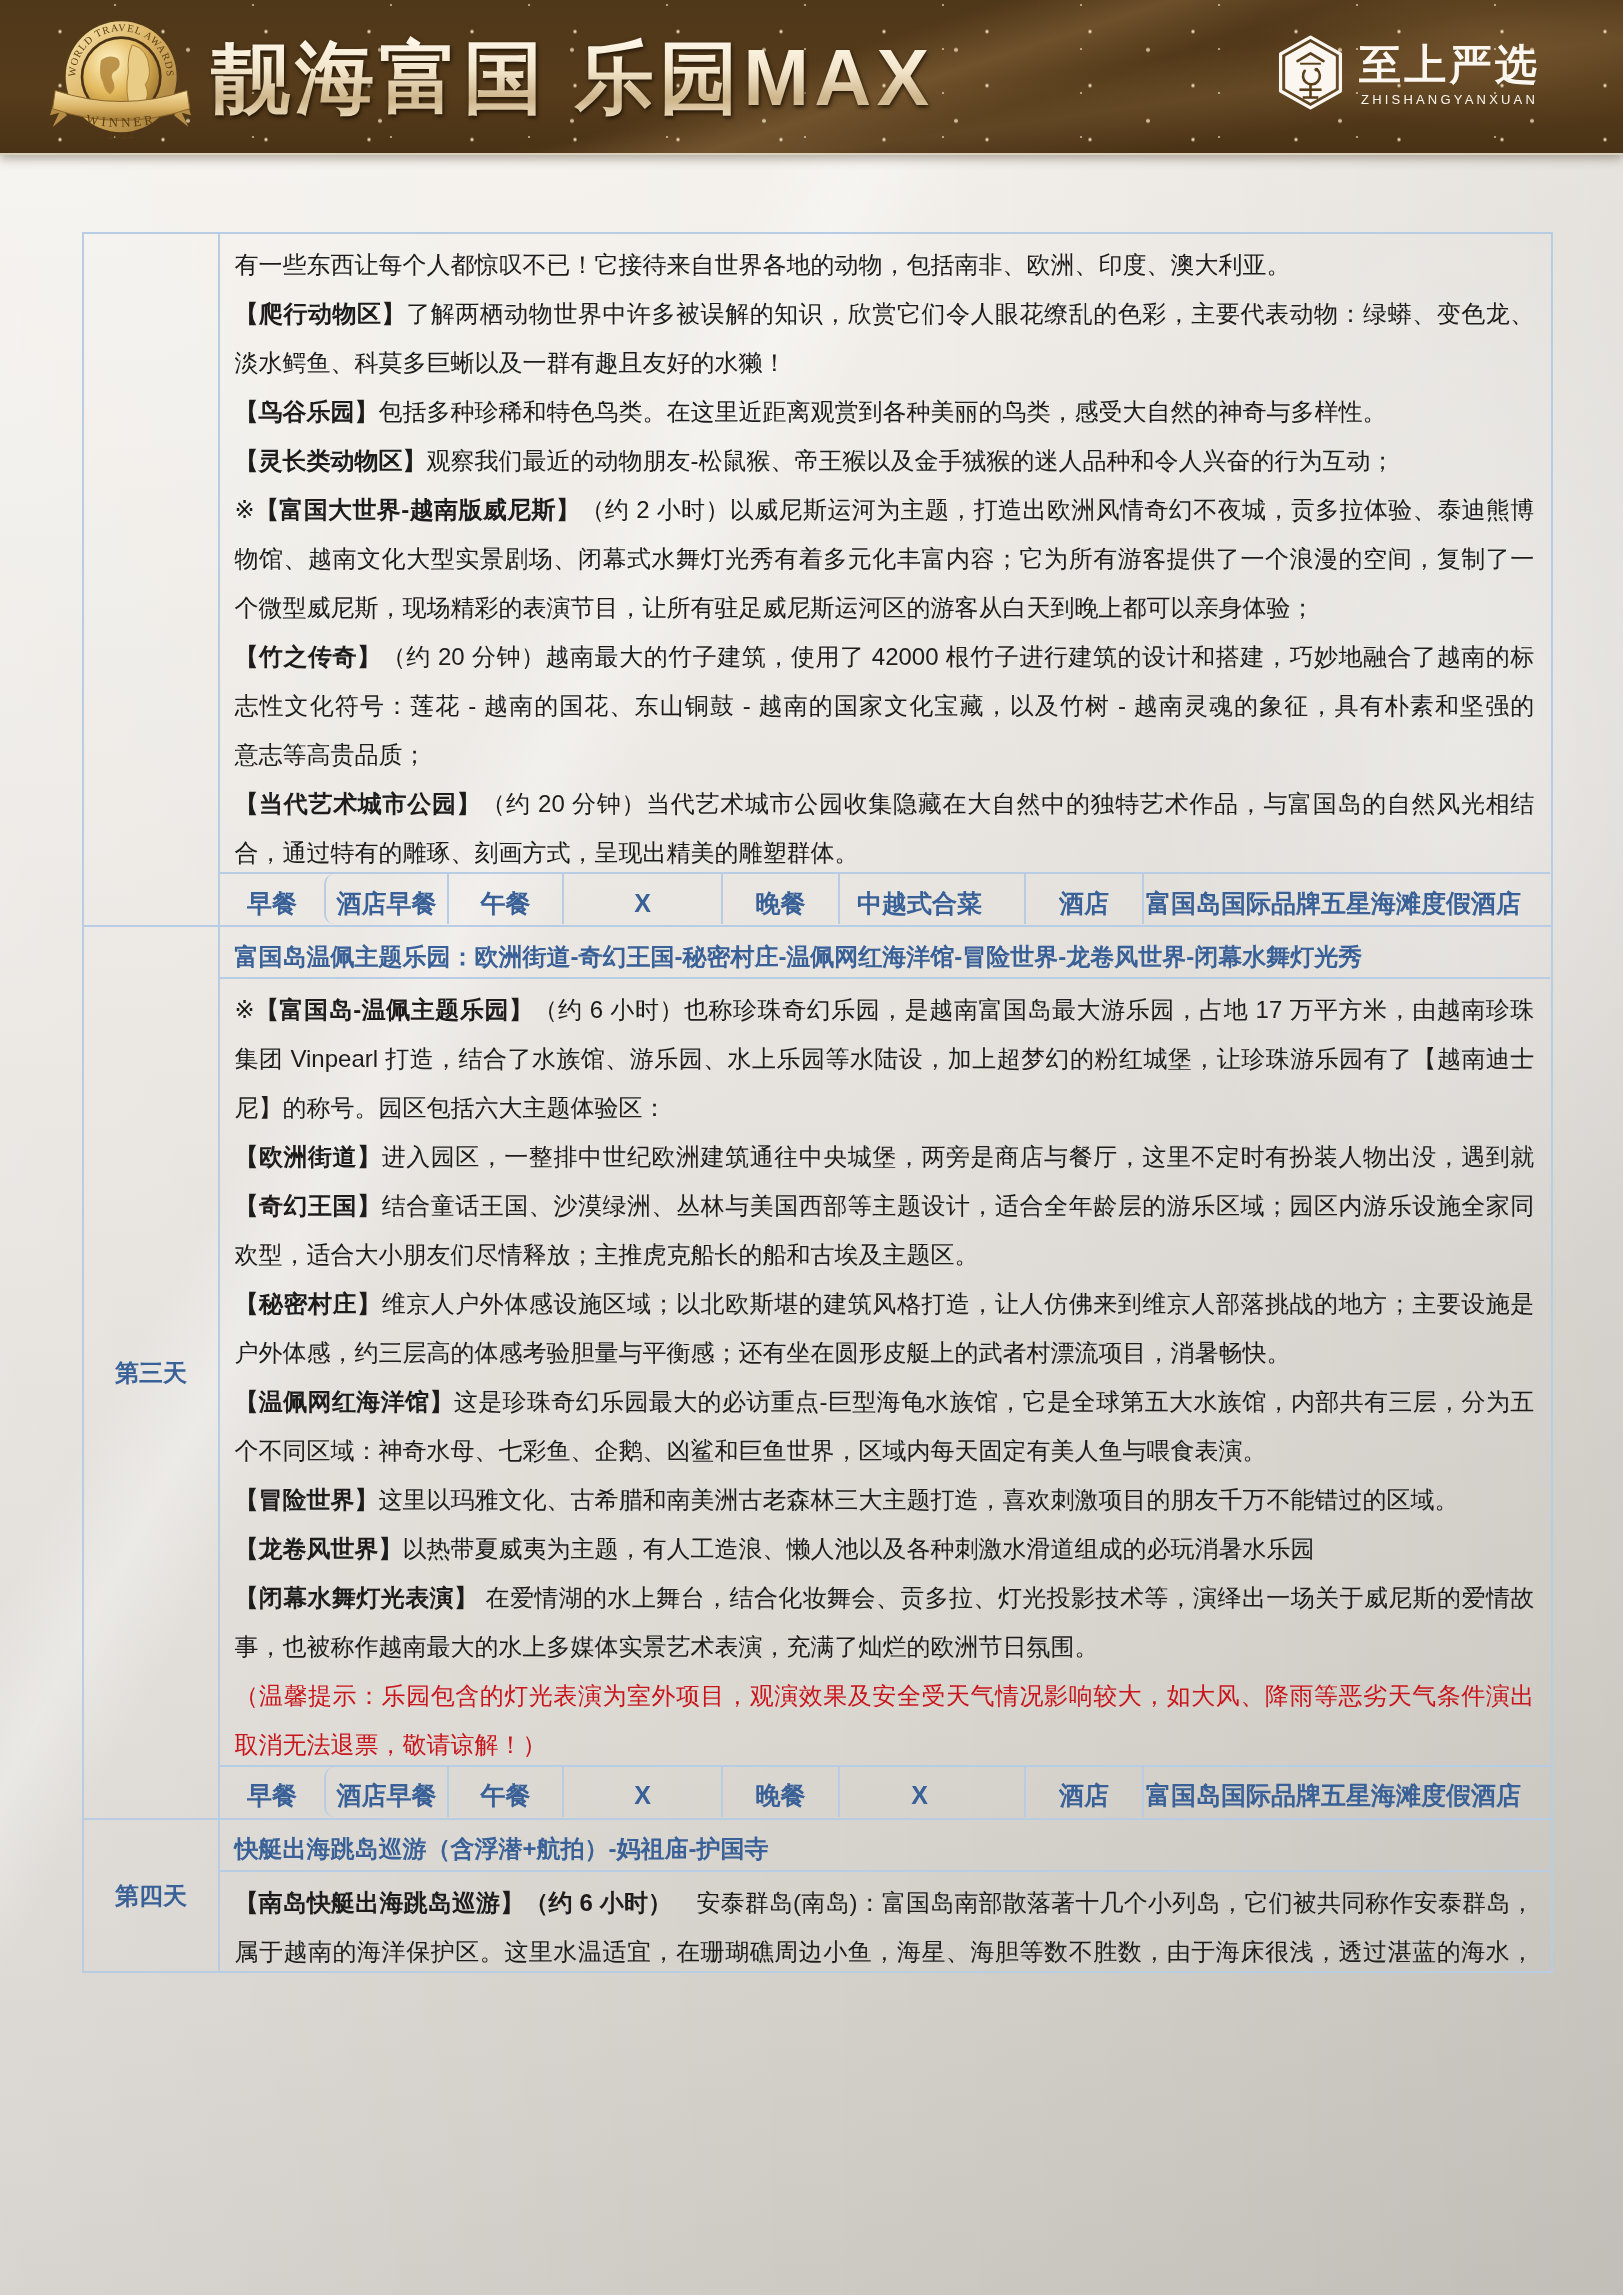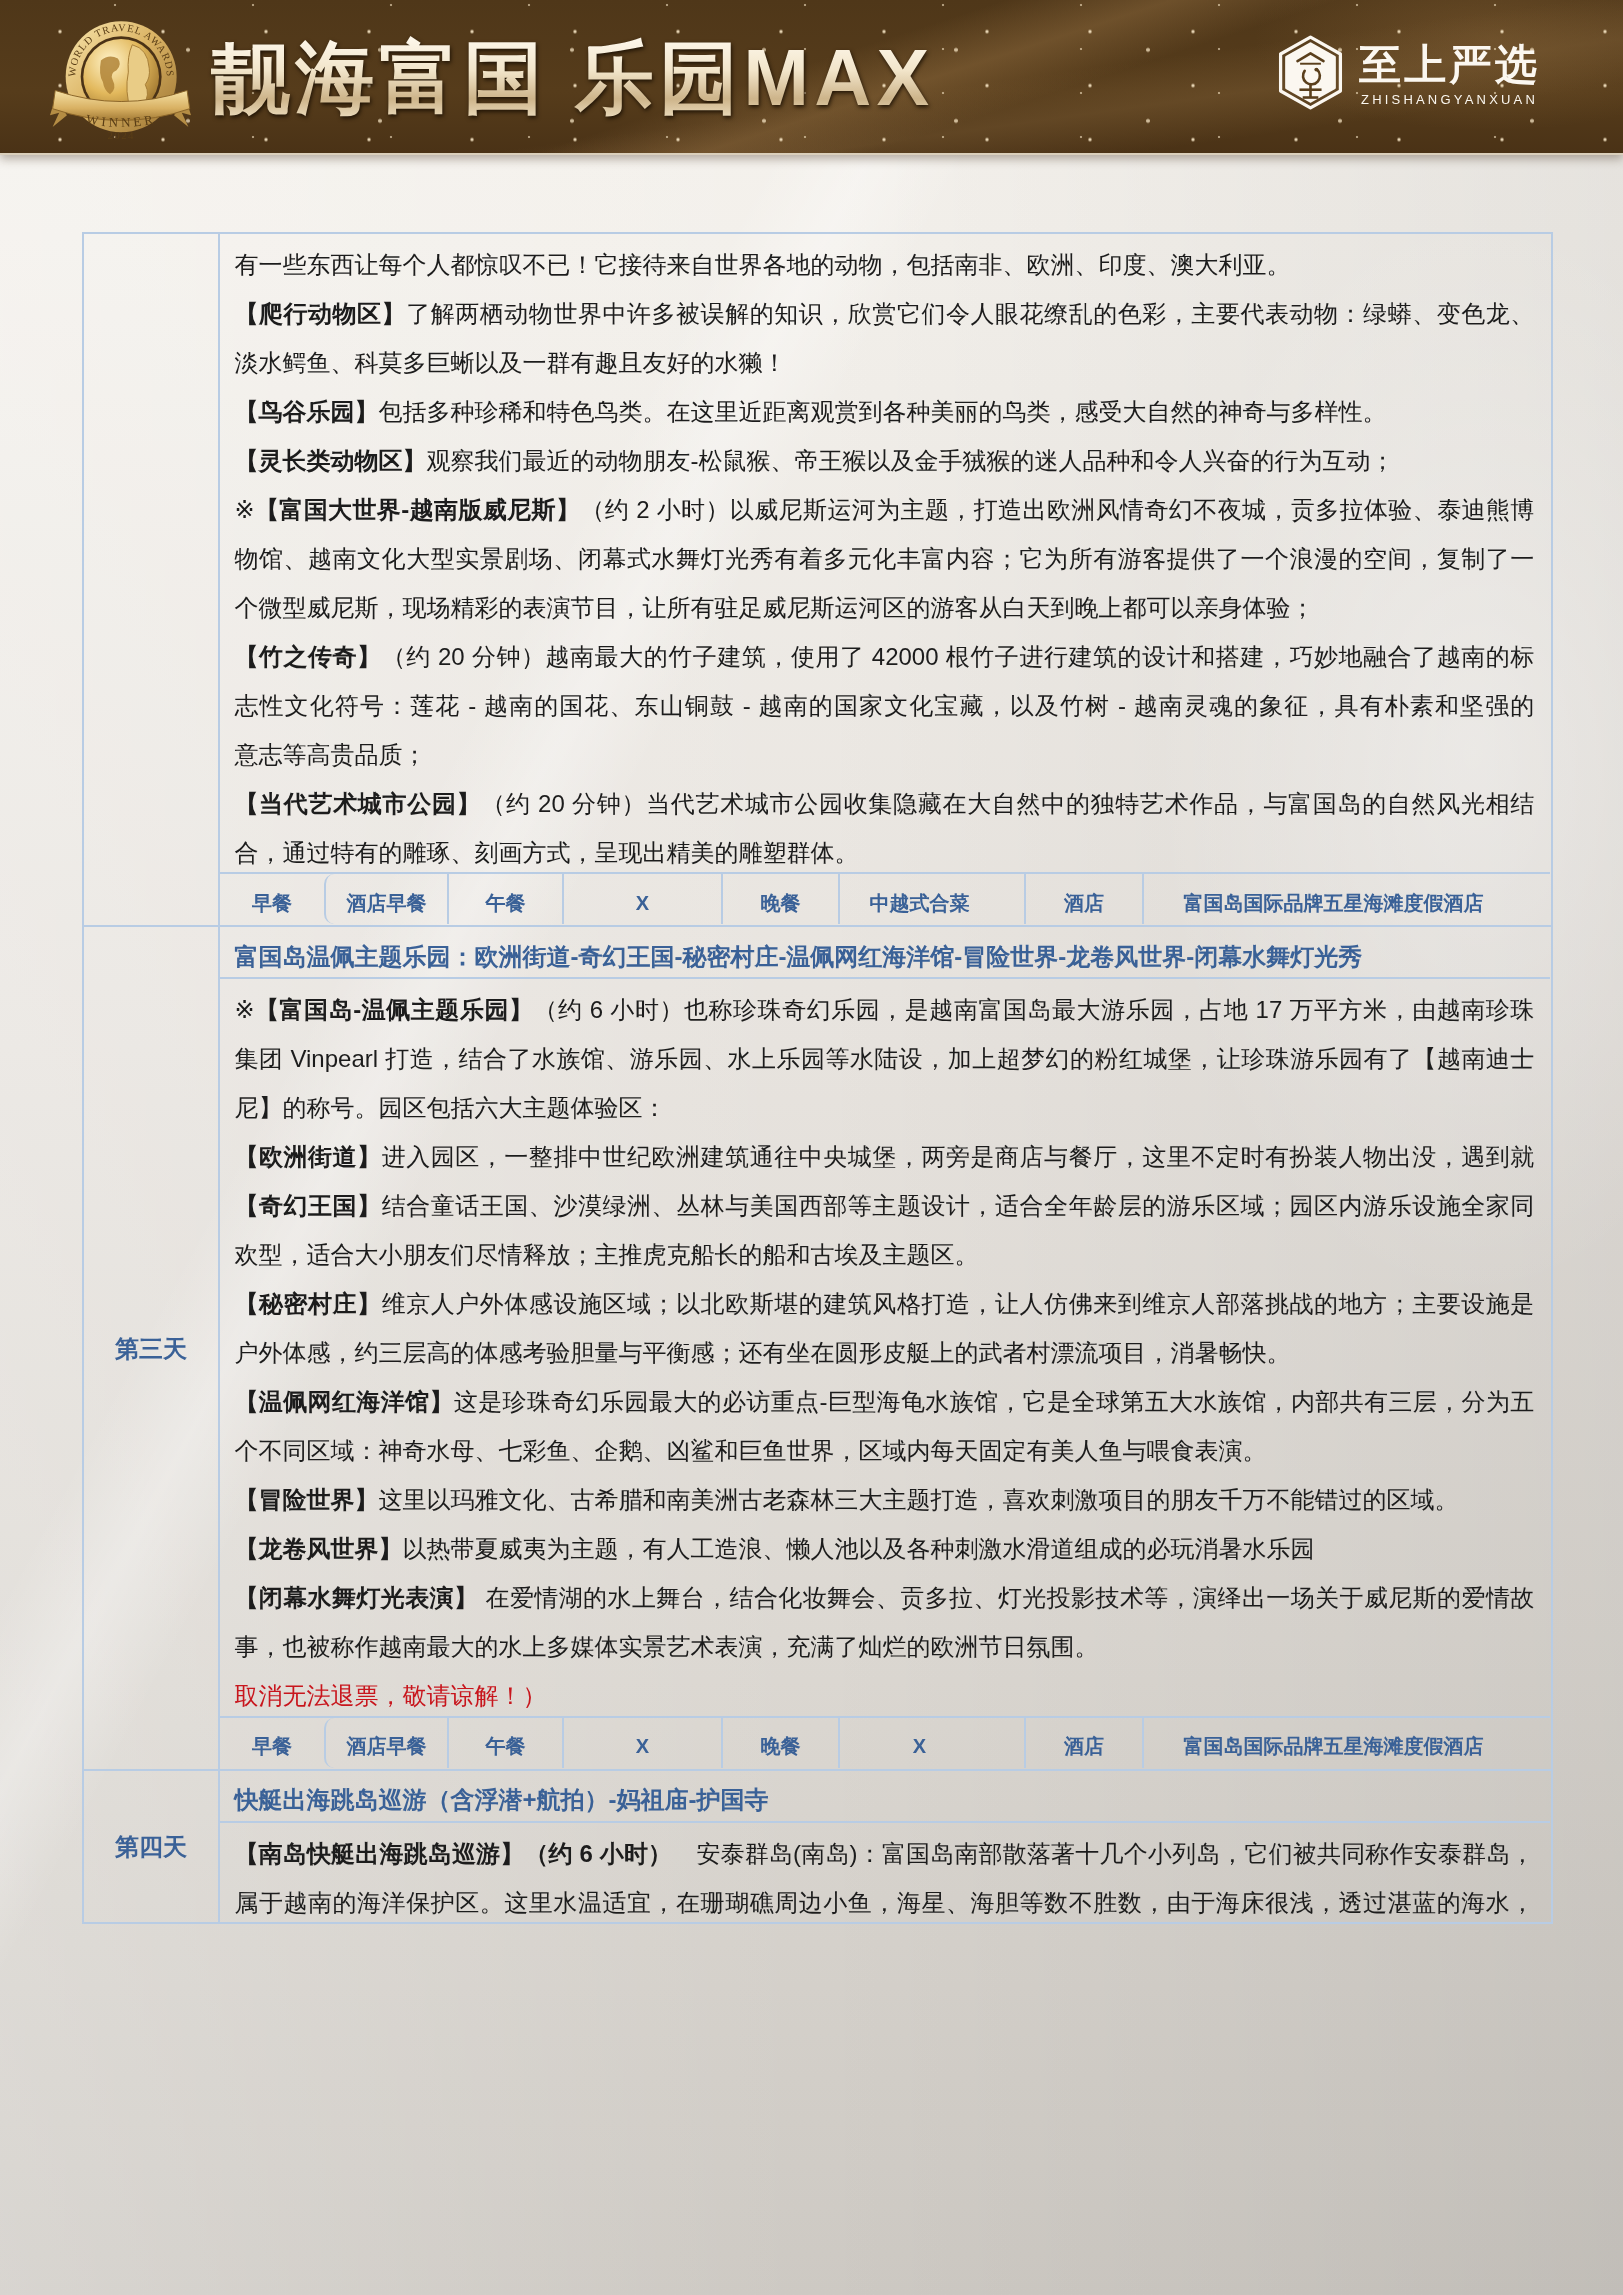--- a/index.html
+++ b/index.html
@@ -76,21 +76,21 @@
     font-size:24px;color:var(--ink);white-space:nowrap;
     text-align:justify;text-align-last:justify;text-justify:inter-character;
   }
   .line.last{text-align-last:left;}
   .para.warning .line{color:var(--red);}
   .b{font-weight:700;}
   .meal-row{display:flex;border-top:2.6px solid var(--border);height:53px;box-sizing:border-box;}
   .meal-cell{
     height:50px;box-sizing:border-box;padding-top:7.9px;border-left:2.6px solid var(--border);
     display:flex;align-items:center;justify-content:center;
-    color:var(--blue);font-weight:700;font-size:20px;white-space:nowrap;
+    color:var(--blue);font-weight:700;font-size:25px;white-space:nowrap;
   }
   .c0{width:104px;border-left:none;}
   .c1{width:123px;border-radius:10px;} .c2{width:115px;} .c3{width:159px;}
   .c4{width:117px;} .c5{width:161px;} .c6{width:118px;margin-left:25px;} .c7{width:381px;}
 </style>
 </head>
 <body>
 
 <div class="page">
 
@@ -228,20 +228,21 @@
               <div class="line last"><span class="b">【冒险世界】</span><span>这里以玛雅文化、古希腊和南美洲古老森林三大主题打造，喜欢刺激项目的朋友千万不能错过的区域。</span></div>
             </div>
             <div class="para">
               <div class="line last"><span class="b">【龙卷风世界】</span><span>以热带夏威夷为主题，有人工造浪、懒人池以及各种刺激水滑道组成的必玩消暑水乐园</span></div>
             </div>
             <div class="para">
               <div class="line"><span class="b">【闭幕水舞灯光表演】</span><span> 在爱情湖的水上舞台，结合化妆舞会、贡多拉、灯光投影技术等，演绎出一场关于威尼斯的爱情故</span></div>
               <div class="line last"><span>事，也被称作越南最大的水上多媒体实景艺术表演，充满了灿烂的欧洲节日氛围。</span></div>
             </div>
             <div class="para warning">
+              <div class="line"><span>（温馨提示：乐园包含的灯光表演为室外项目，观演效果及安全受天气情况影响较大，如大风、降雨等恶劣天气条件演出</span></div>
               <div class="line last"><span>取消无法退票，敬请谅解！）</span></div>
             </div>
           </div>
           <div class="meal-row">
             <div class="meal-cell c0">早餐</div>
             <div class="meal-cell c1">酒店早餐</div>
             <div class="meal-cell c2">午餐</div>
             <div class="meal-cell c3">X</div>
             <div class="meal-cell c4">晚餐</div>
             <div class="meal-cell c5">X</div>

